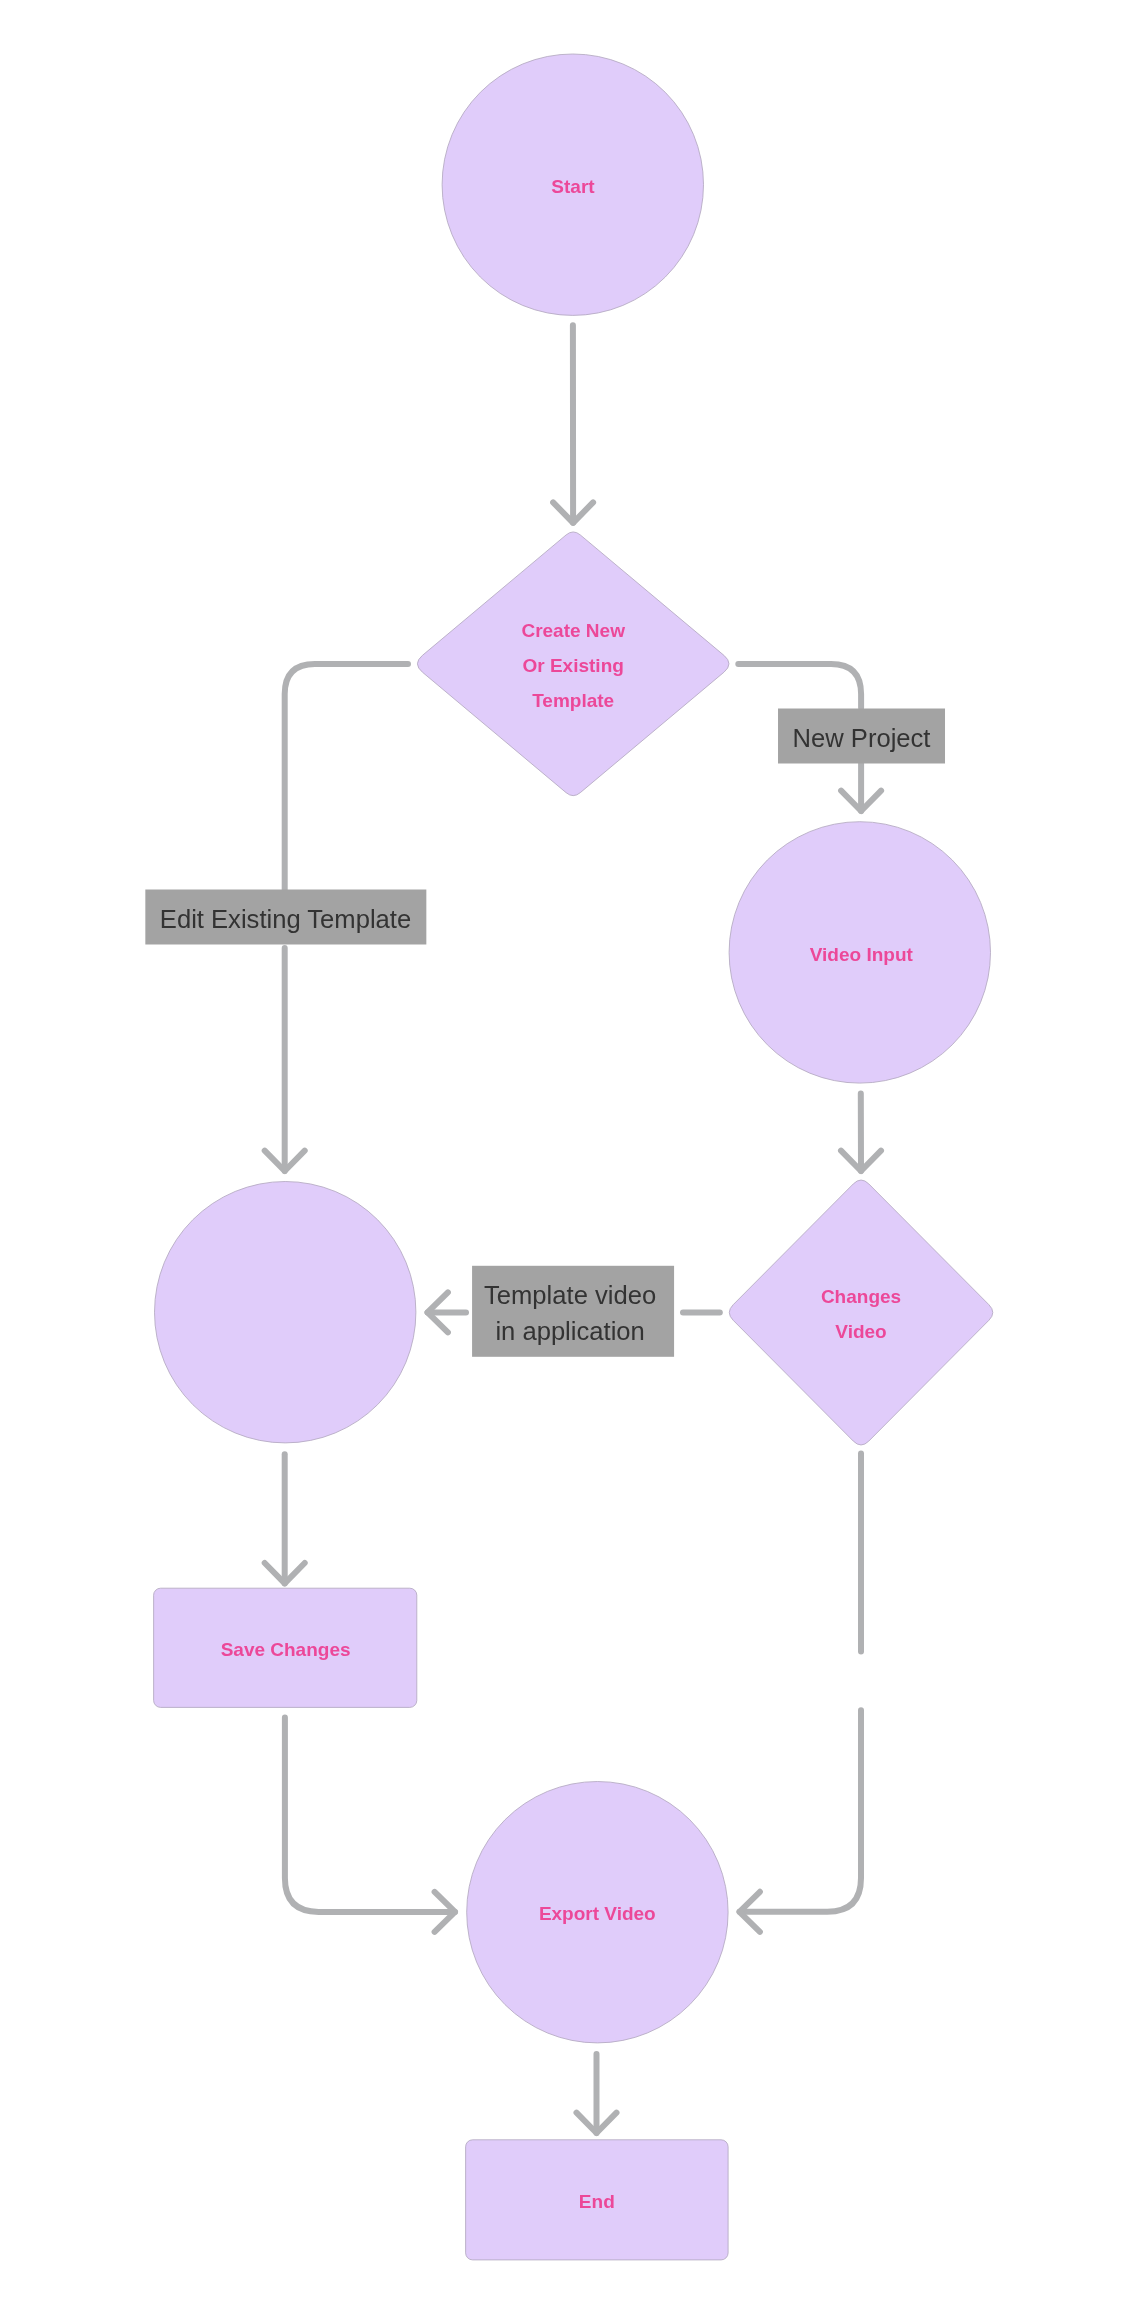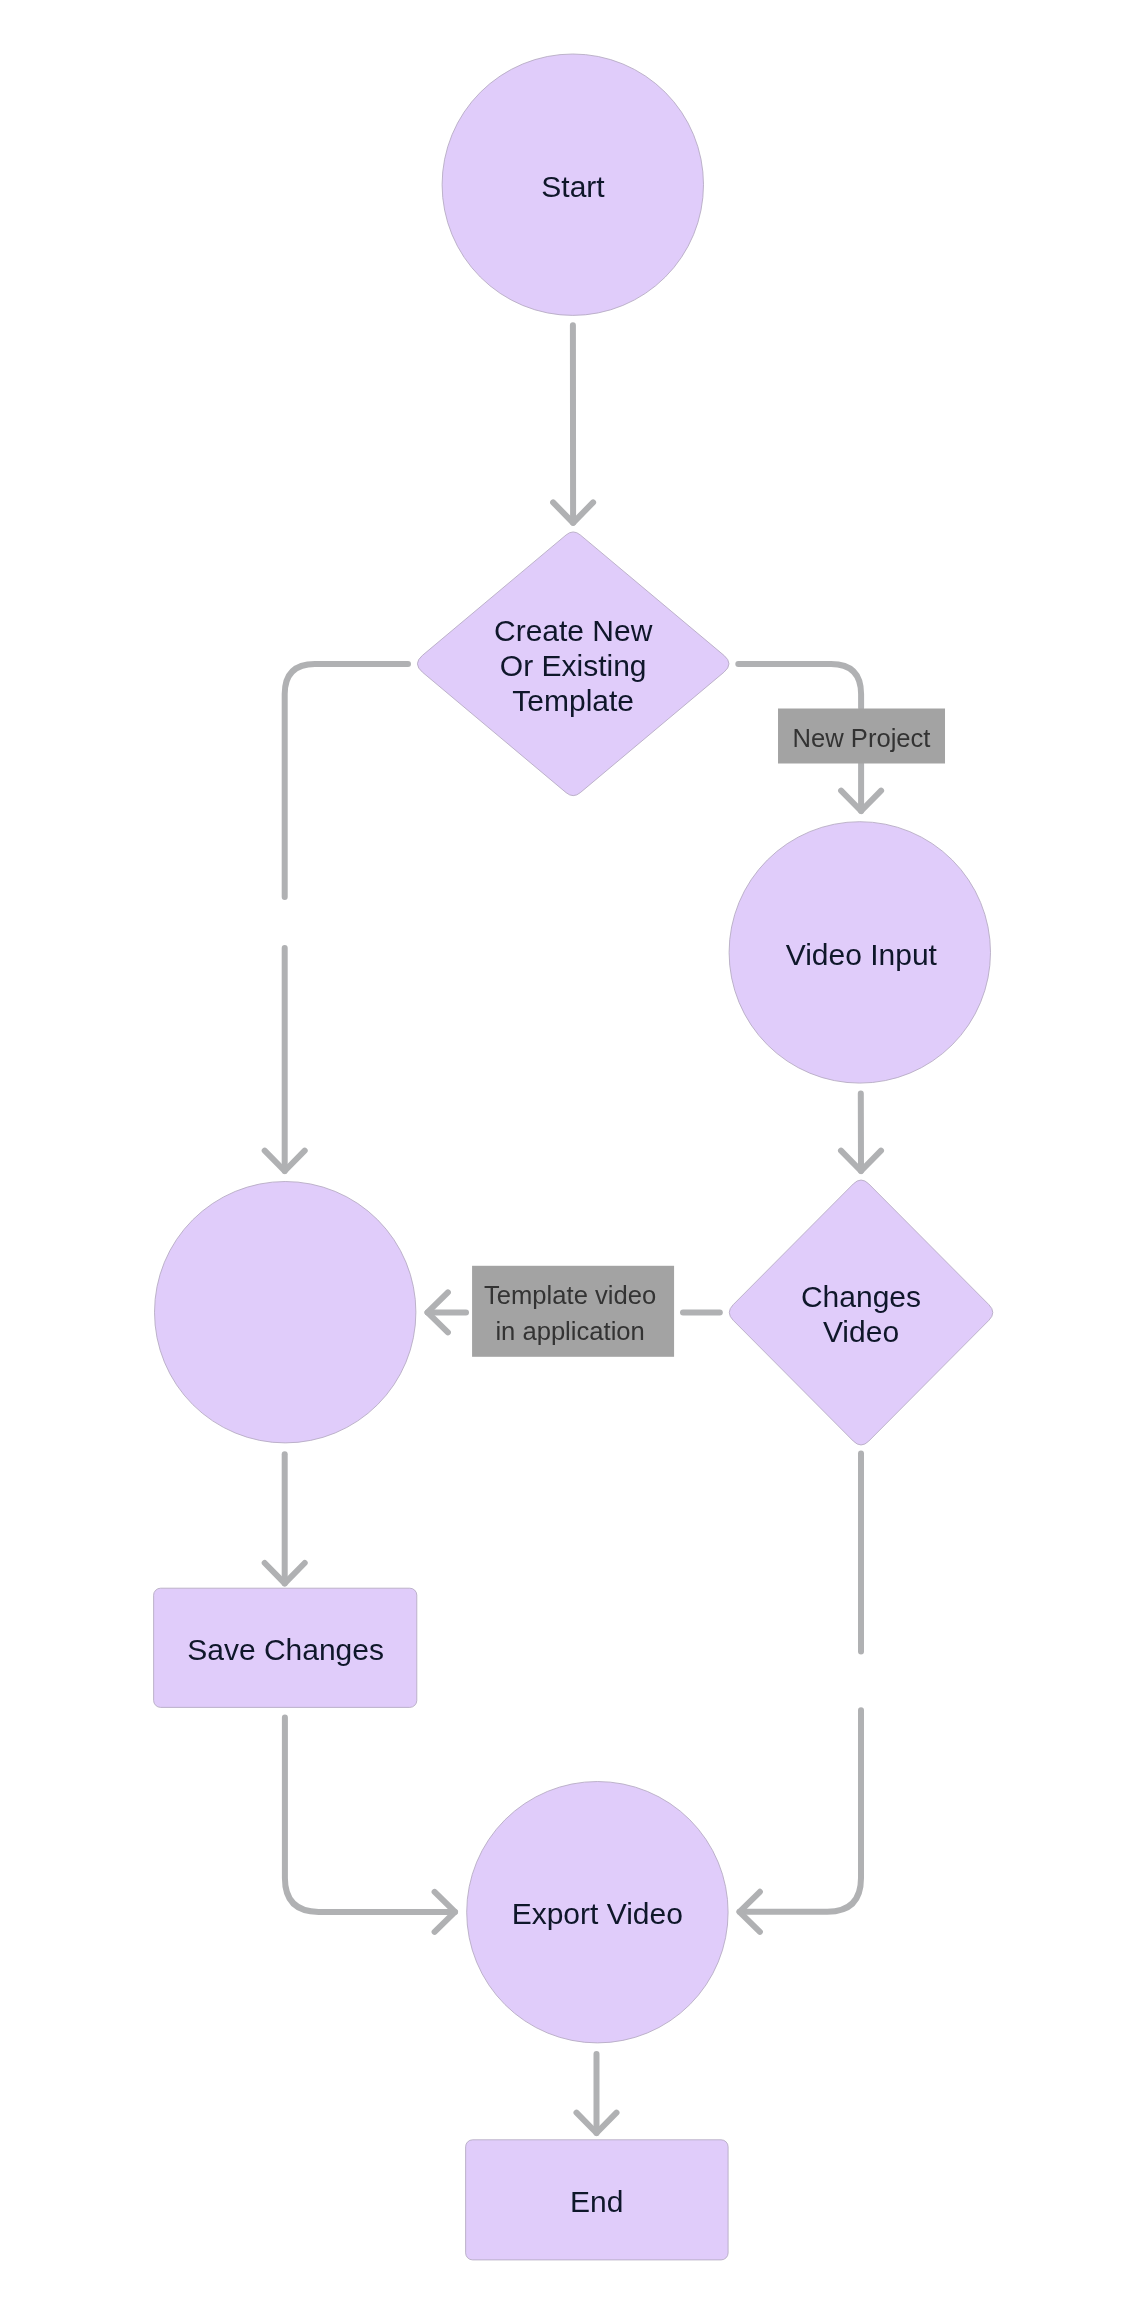--- a/index.html
+++ b/index.html
@@ -23,26 +23,27 @@
   #edges {
     position: absolute;
     left: 0;
     top: 0;
     width: 1148px;
     height: 2313px;
   }
   .node-label {
     position: absolute;
     text-align: center;
-    font-size: 30px;
+    font-size: 19px;
     line-height: 35.4px;
-    color: #0f172a;
+    color: #ec4899;
     white-space: nowrap;
     transform: translate(-50%, -50%);
     pointer-events: none;
+    font-weight: bold;
   }
   .edge-label {
     position: absolute;
     text-align: center;
     font-size: 25.6px;
     line-height: 35.4px;
     color: #333333;
     white-space: nowrap;
     background: #a3a3a3;
     padding: 12px 15px 7.6px 15px;
@@ -120,20 +121,23 @@
   <div class="node-label" style="left:285.6px;top:1650.4px">
     <div>Save Changes</div>
   </div>
   <div class="node-label" style="left:597.3px;top:1914px">
     <div>Export Video</div>
   </div>
   <div class="node-label" style="left:596.8px;top:2201.7px">
     <div>End</div>
   </div>
 
+  <div class="edge-label" style="left:285.5px;top:916.5px">
+    <div>Edit Existing Template</div>
+  </div>
   <div class="edge-label" style="left:861.5px;top:736px">
     <div>New Project</div>
   </div>
   <div class="edge-label" style="left:573.05px;top:1311.4px;padding:12px 17.8px 7.6px 11.9px">
     <div>Template video</div>
     <div>in application</div>
   </div>
 
 </div>
 

